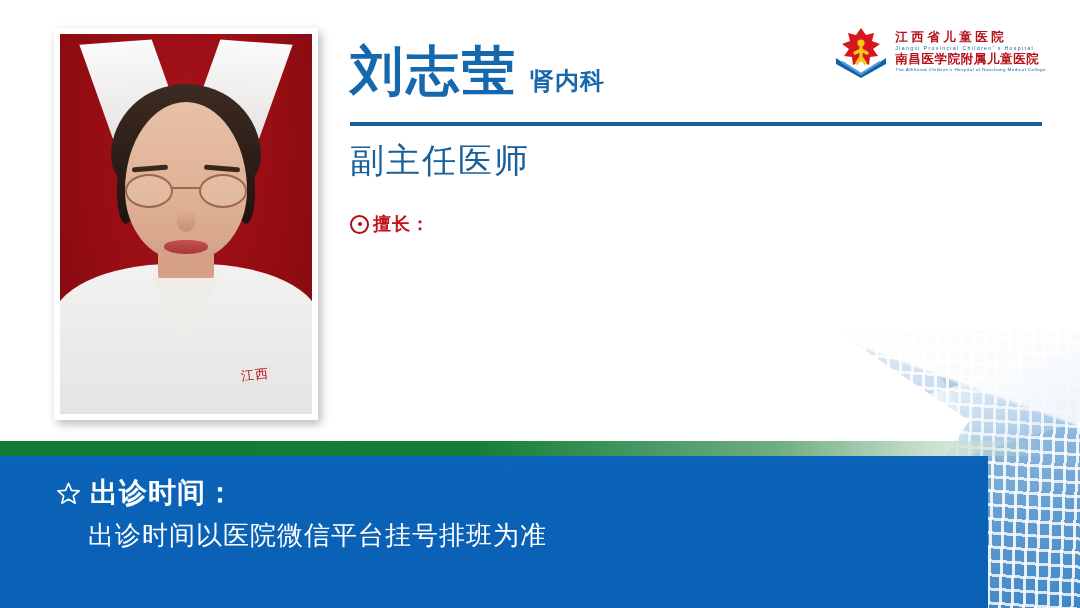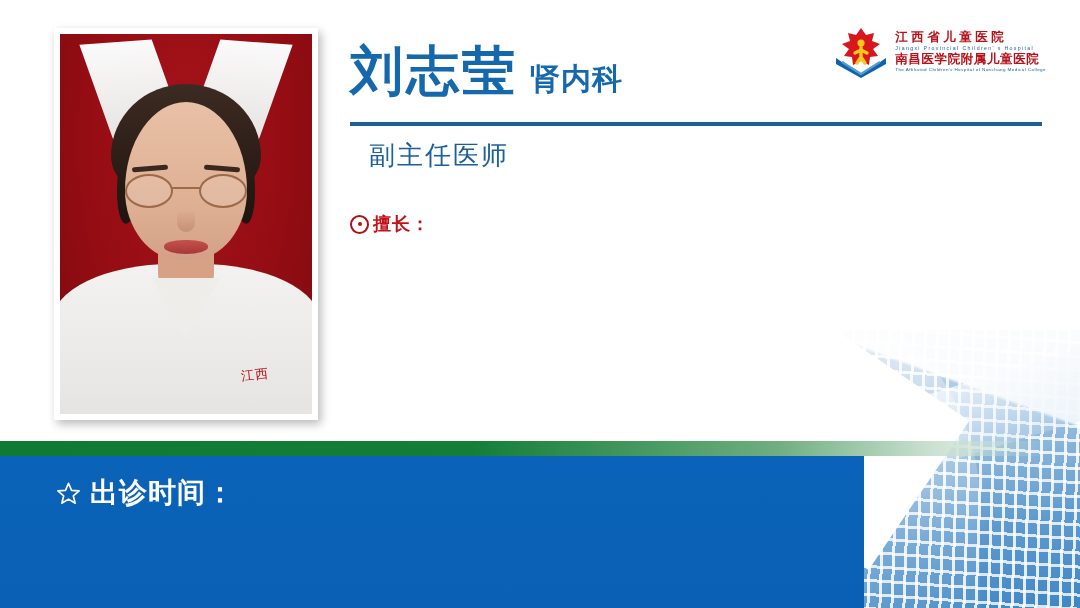--- a/index.html
+++ b/index.html
@@ -272,21 +272,21 @@
     gap: 12px;
   }
   #doctor-name {
     font-size: 53px;
     font-weight: bold;
     color: #1668AD;
     letter-spacing: 3px;
     line-height: 1;
   }
   #department {
-    font-size: 30px;
+    font-size: 24px;
     font-weight: bold;
     color: #1668AD;
     letter-spacing: 1px;
     line-height: 1;
   }
 
   #logo {
     position: absolute;
     right: 34px;
     top: 26px;
@@ -343,24 +343,23 @@
     width: 692px;
     height: 4px;
     background: #1B6098;
   }
 
   
   #title {
     position: absolute;
     left: 350px;
     top: 138px;
-    font-size: 26px;
+    font-size: 34px;
     color: #1B6098;
     letter-spacing: 2px;
-    margin-left: 19px;
   }
 
   
   #specialty-heading {
     position: absolute;
     left: 350px;
     top: 212px;
     display: flex;
     align-items: center;
     gap: 4px;
@@ -412,21 +411,21 @@
     width: 1080px;
     height: 15px;
     background: linear-gradient(90deg, #0F7A34 0%, #147E39 44%, #6FAE80 72%, #c9e0cf 86%, rgba(255,255,255,0) 97%);
   }
 
   
   #banner {
     position: absolute;
     left: 0;
     top: 456px;
-    width: 864px;
+    width: 988px;
     height: 152px;
     background: linear-gradient(180deg, #0A63B8 0%, #0A60B4 100%);
   }
   #banner-heading {
     position: absolute;
     left: 56px;
     top: 18px;
     display: flex;
     align-items: center;
     gap: 9px;
@@ -526,15 +525,16 @@
 
   <div id="banner">
     <div id="banner-heading">
       <span id="star-icon">
         <svg width="25" height="25" viewBox="0 0 24 24" xmlns="http://www.w3.org/2000/svg">
           <path d="M12 2.2 L14.9 9.0 L22.2 9.5 L16.6 14.2 L18.4 21.3 L12 17.4 L5.6 21.3 L7.4 14.2 L1.8 9.5 L9.1 9.0 Z" fill="none" stroke="#ffffff" stroke-width="1.6" stroke-linejoin="round"></path>
         </svg>
       </span>
       <span id="banner-heading-text">出诊时间：</span>
     </div>
+    <div id="banner-sub">出诊时间以医院微信平台挂号排班为准</div>
   </div>
 
 </div>
 
 </body></html>

